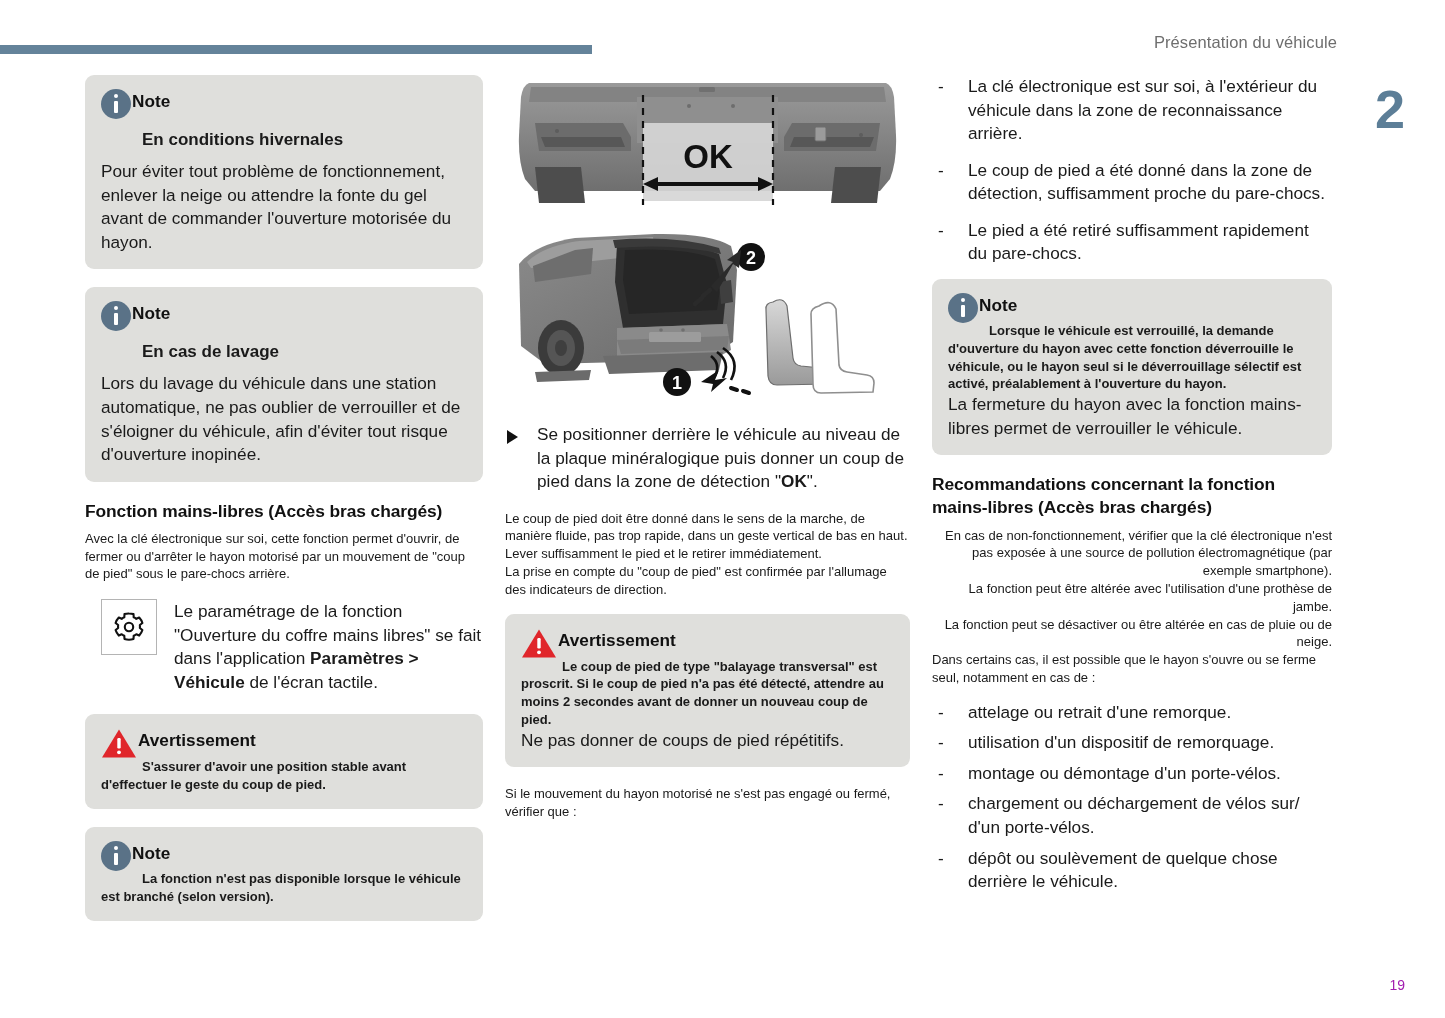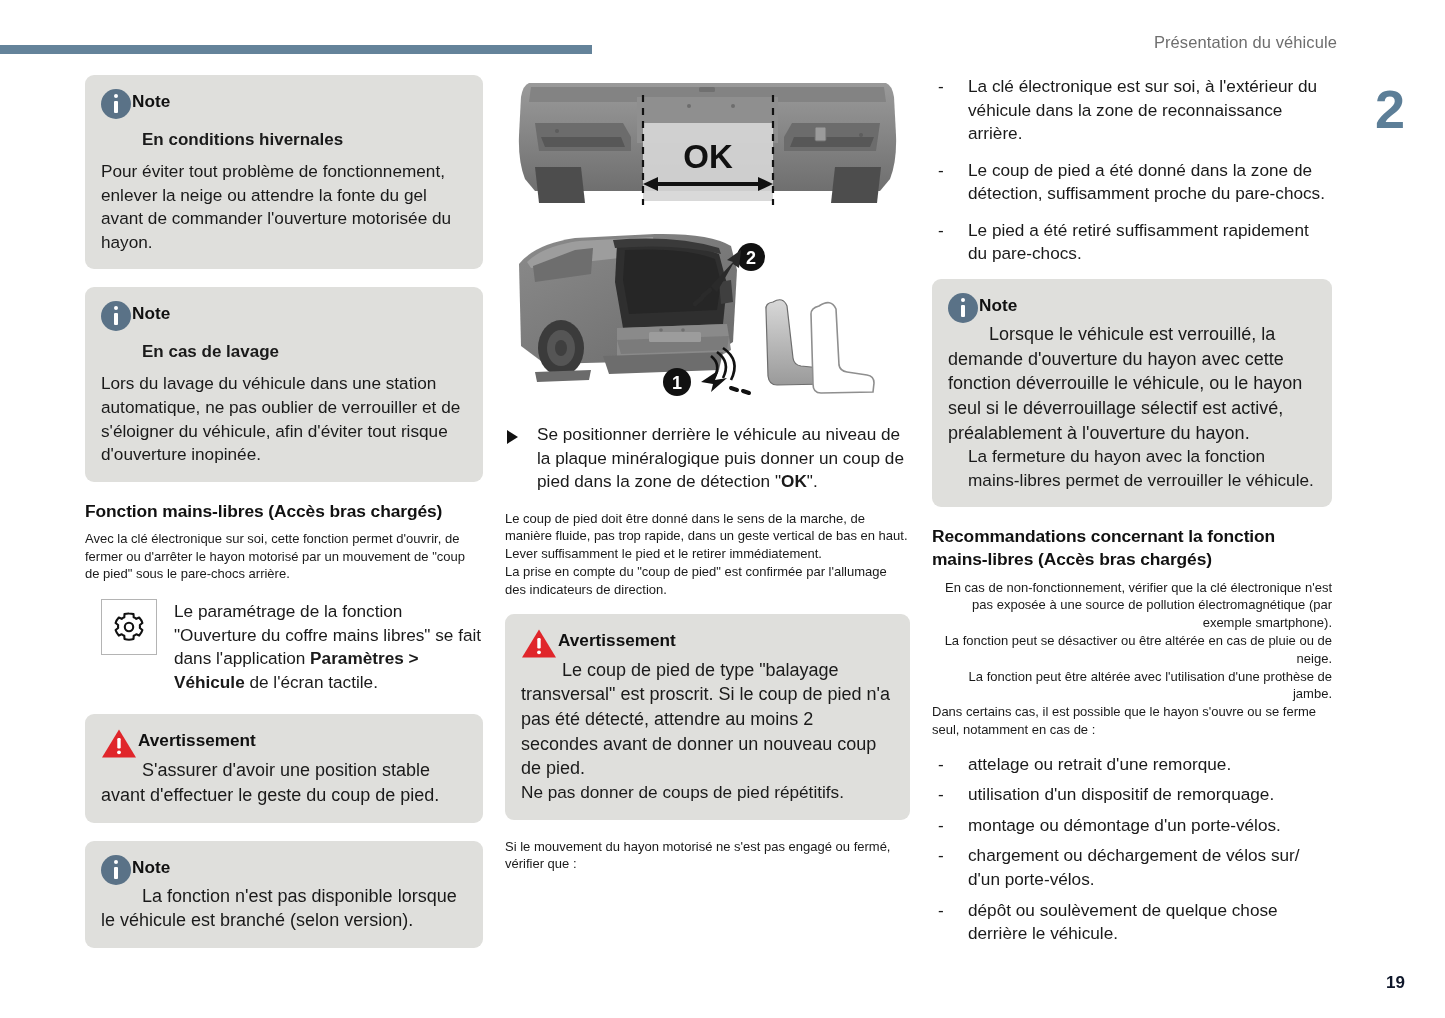--- a/index.html
+++ b/index.html
@@ -37,23 +37,23 @@
     top: 82px;
     font-size: 54px;
     font-weight: bold;
     color: #5c7e97;
     line-height: 1;
   }
   .page-number {
     position: absolute;
     right: 40px;
     bottom: 25px;
-    font-size: 17px;
-    font-weight: bold;
-    color: #0f172a;
+    font-size: 14px;
+    font-weight: normal;
+    color: #a21caf;
   }
 
   
   .columns {
     position: absolute;
     left: 85px;
     top: 75px;
     width: 1275px;
     display: flex;
     gap: 22px;
@@ -140,23 +140,24 @@
     margin-left: 41px;
     line-height: 1.3;
   }
   .cal-body {
     font-size: 17.2px;
     line-height: 1.37;
     margin-top: 9px;
   }
   
   .cal-body-inline {
-    font-size: 18px;
+    font-size: 13px;
     line-height: 1.37;
     margin-top: -1px;
+    font-weight: bold;
   }
   .cal-body-inline .indent-first { padding-left: 41px; }
 
   
   .gear-tip {
     display: flex;
     gap: 17px;
     margin: 16px 0 20px 16px;
     align-items: flex-start;
   }
@@ -453,28 +454,28 @@
       <div class="cal-head">
         <span class="cal-icon">
             <span class="icon-note"></span>
           </span>
         <span class="cal-title">Note</span>
       </div>
       <div class="cal-body-inline">
         <span class="indent-first">Lorsque le véhicule est verrouillé, la</span>
         <span>demande d'ouverture du hayon avec cette fonction déverrouille le véhicule, ou le hayon seul si le déverrouillage sélectif est activé, préalablement à l'ouverture du hayon.</span>
       </div>
-      <div class="cal-body" style="margin-top:0;margin-left:20px;">La fermeture du hayon avec la fonction mains-libres permet de verrouiller le véhicule.</div>
+      <div class="cal-body" style="margin-top:0;">La fermeture du hayon avec la fonction mains-libres permet de verrouiller le véhicule.</div>
     </div>
 
     <h3 class="section-title">Recommandations concernant la fonction mains-libres (Accès bras chargés)</h3>
 
     <p class="body tight">En cas de non-fonctionnement, vérifier que la clé électronique n'est pas exposée à une source de pollution électromagnétique (par exemple smartphone).</p>
+    <p class="body tight">La fonction peut être altérée avec l'utilisation d'une prothèse de jambe.</p>
     <p class="body tight">La fonction peut se désactiver ou être altérée en cas de pluie ou de neige.</p>
-    <p class="body tight">La fonction peut être altérée avec l'utilisation d'une prothèse de jambe.</p>
     <p class="body" style="margin-bottom:14px;">Dans certains cas, il est possible que le hayon s'ouvre ou se ferme seul, notamment en cas de :</p>
 
     <ul class="dashlist tight-list">
       <li>attelage ou retrait d'une remorque.</li>
       <li>utilisation d'un dispositif de remorquage.</li>
       <li>montage ou démontage d'un porte-vélos.</li>
       <li>chargement ou déchargement de vélos sur/ d'un porte-vélos.</li>
       <li>dépôt ou soulèvement de quelque chose derrière le véhicule.</li>
     </ul>
 

